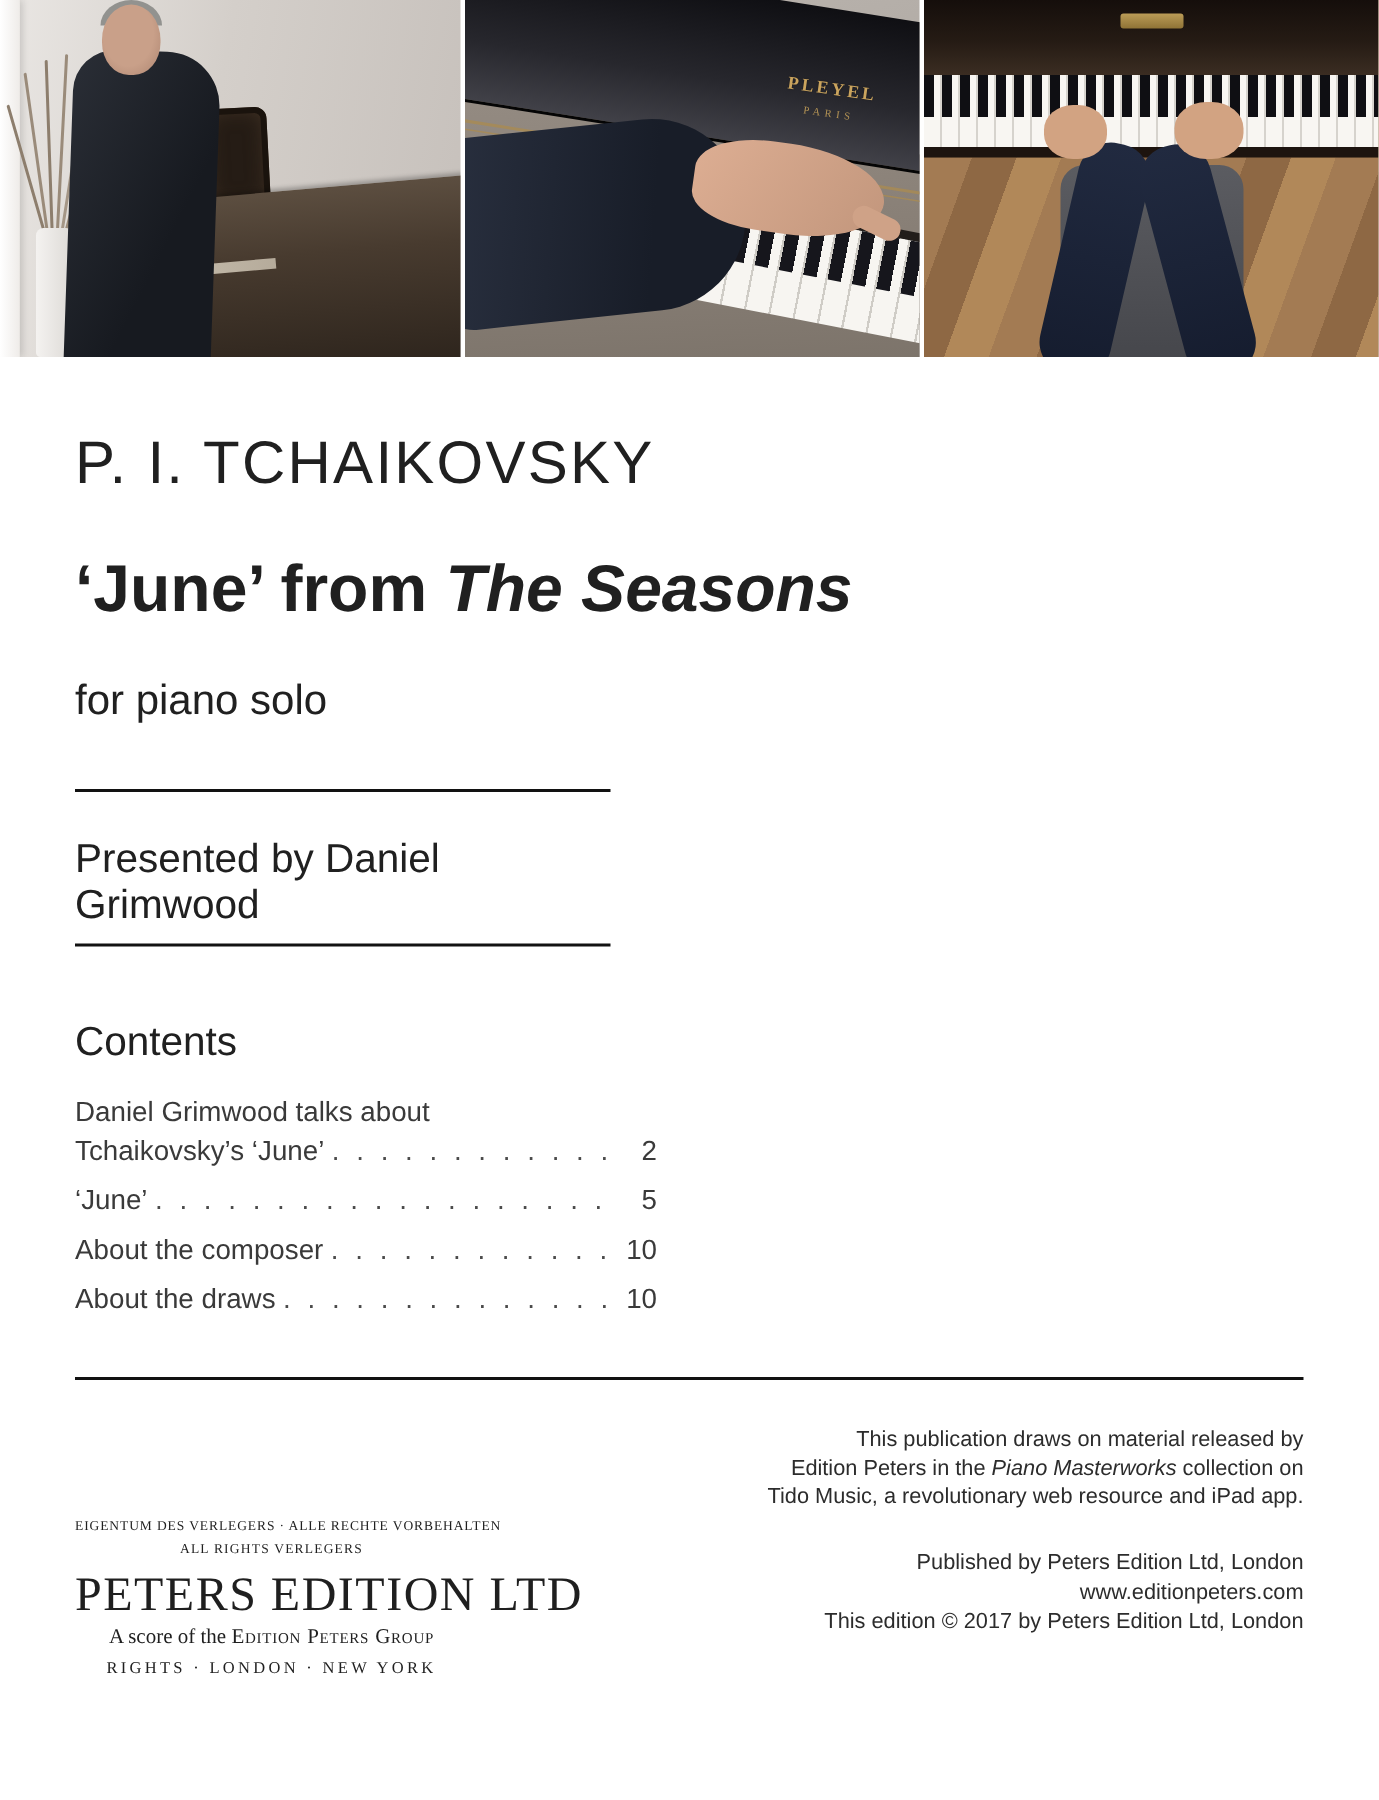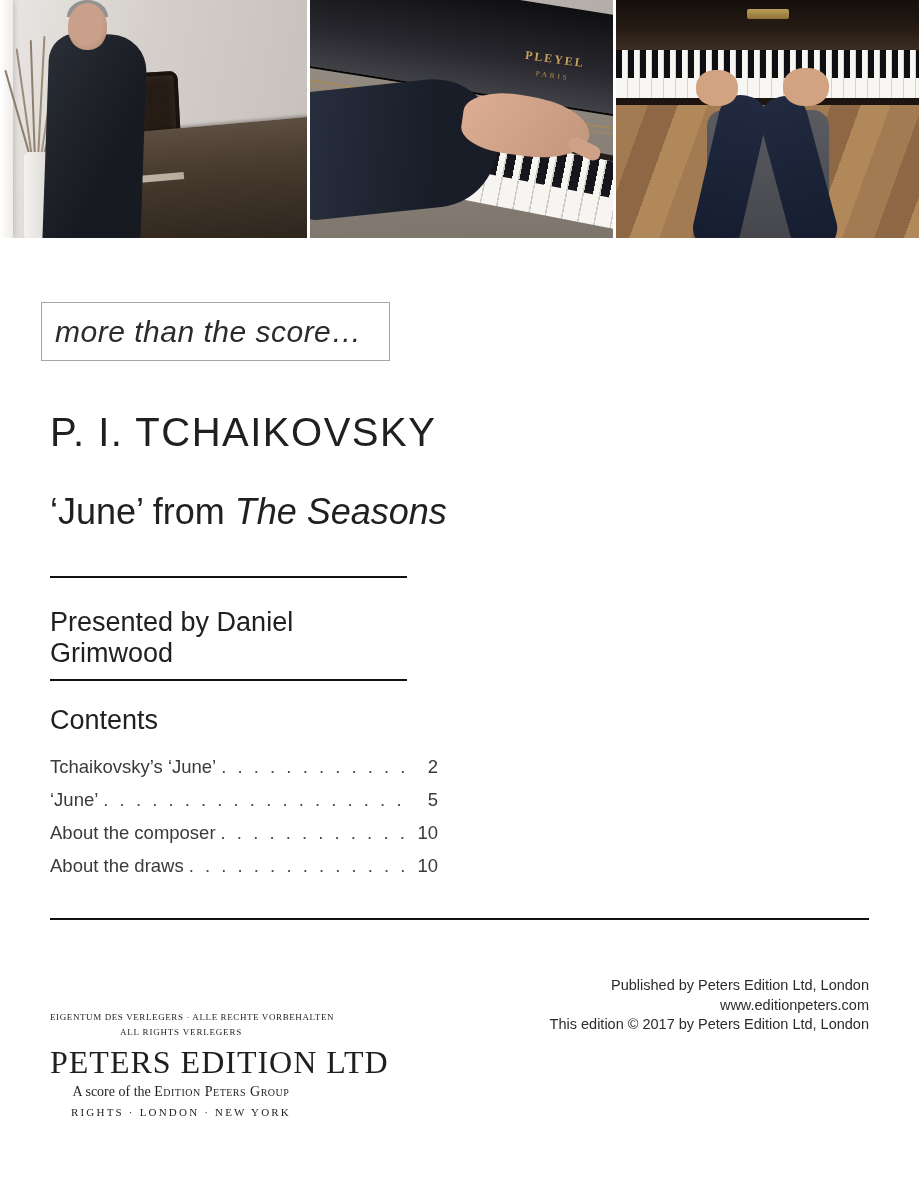--- a/index.html
+++ b/index.html
@@ -104,29 +104,29 @@
     background:#d2a382; border-radius:46%; }
 
   
   .content { padding:0 50px; }
 
   .tagline-box { margin:64px 0 0 -9px; width:349px; height:59px;
     border:1px solid #a6a6a6; display:flex; align-items:center; padding-left:13px; }
   .tagline { font-style:italic; font-weight:300; font-size:30px; color:#2b2b2b; letter-spacing:.5px; }
 
   .composer { margin-top:49px; font-size:40px; font-weight:300; letter-spacing:1.5px; color:#202020; }
-  .work { margin-top:36px; font-size:36px; font-weight:400; color:#202020; }
+  .work { margin-top:36px; font-size:44px; font-weight:700; color:#202020; }
   .work .it { font-style:italic; }
   .scoring { margin-top:33px; font-size:28px; font-weight:300; color:#202020; }
 
   .presenter-block { margin-top:43px; width:357px; }
   .rule { border:none; border-top:2px solid #121212; height:0; }
   .presenter { font-size:27px; font-weight:300; padding:9px 0 10px; color:#202020;margin-top:20px; }
 
-  .contents-heading { margin-top:24px; font-size:27px; font-weight:300; color:#202020; }
+  .contents-heading { margin-top:48px; font-size:27px; font-weight:300; color:#202020; }
 
   .toc { margin-top:18px; width:388px; font-size:18.5px; color:#3a3a3a; }
   .toc-item + .toc-item { margin-top:7px; }
   .toc-line { display:flex; align-items:baseline; line-height:26px; }
   .toc-label { white-space:nowrap; }
   .toc-leader { flex:1 1 auto; min-width:0; overflow:hidden; white-space:nowrap;
     padding-left:5px; word-spacing:4px; letter-spacing:1px; color:#4a4a4a; }
   .toc-page { flex:0 0 34px; text-align:right; }
 
   .full-rule { margin-top:39px; width:100%; }
@@ -193,39 +193,40 @@
       <div class="p3-legs"></div>
       <div class="p3-arm-left"></div>
       <div class="p3-arm-right"></div>
       <div class="p3-hand-left"></div>
       <div class="p3-hand-right"></div>
     </div>
   </div>
 
   <div class="content">
 
-    <div class="tagline-box">
-      <span class="tagline">more than the score…</span>
-    </div>
 
     <h1 class="composer">P. I. TCHAIKOVSKY</h1>
 
     <h2 class="work"><span>‘June’ from </span><span class="it">The Seasons</span></h2>
 
+    <div class="scoring">for piano solo</div>
 
     <div class="presenter-block">
       <hr class="rule">
       <div class="presenter">Presented by Daniel Grimwood</div>
       <hr class="rule">
     </div>
 
     <div class="contents-heading">Contents</div>
 
     <div class="toc">
       <div class="toc-item">
+        <div class="toc-line">
+          <span class="toc-label">Daniel Grimwood talks about</span>
+        </div>
         <div class="toc-line">
           <span class="toc-label">Tchaikovsky’s ‘June’</span>
           <span class="toc-leader">. . . . . . . . . . . . . . . . . . . . . . . . . . . . . . . . . . . . . . . .</span>
           <span class="toc-page">2</span>
         </div>
       </div>
       <div class="toc-item">
         <div class="toc-line">
           <span class="toc-label">‘June’</span>
           <span class="toc-leader">. . . . . . . . . . . . . . . . . . . . . . . . . . . . . . . . . . . . . . . .</span>
@@ -254,20 +255,25 @@
 
       <div class="imprint-left">
         <div class="rights-de">EIGENTUM DES VERLEGERS  ·  ALLE RECHTE VORBEHALTEN</div>
         <div class="rights-en">ALL RIGHTS VERLEGERS</div>
         <div class="pub-name">PETERS EDITION LTD</div>
         <div class="member-line"><span>A score of the </span><span class="sc">Edition Peters Group</span></div>
         <div class="cities">RIGHTS · LONDON · NEW YORK</div>
       </div>
 
       <div class="imprint-right">
+        <div class="blurb">
+          <div>This publication draws on material released by</div>
+          <div><span>Edition Peters in the </span><span class="it">Piano Masterworks</span><span> collection on</span></div>
+          <div>Tido Music, a revolutionary web resource and iPad app.</div>
+        </div>
         <div class="pub-block">
           <div>Published by Peters Edition Ltd, London</div>
           <div>www.editionpeters.com</div>
           <div>This edition © 2017 by Peters Edition Ltd, London</div>
         </div>
       </div>
 
     </div>
   </div>
 </div>

